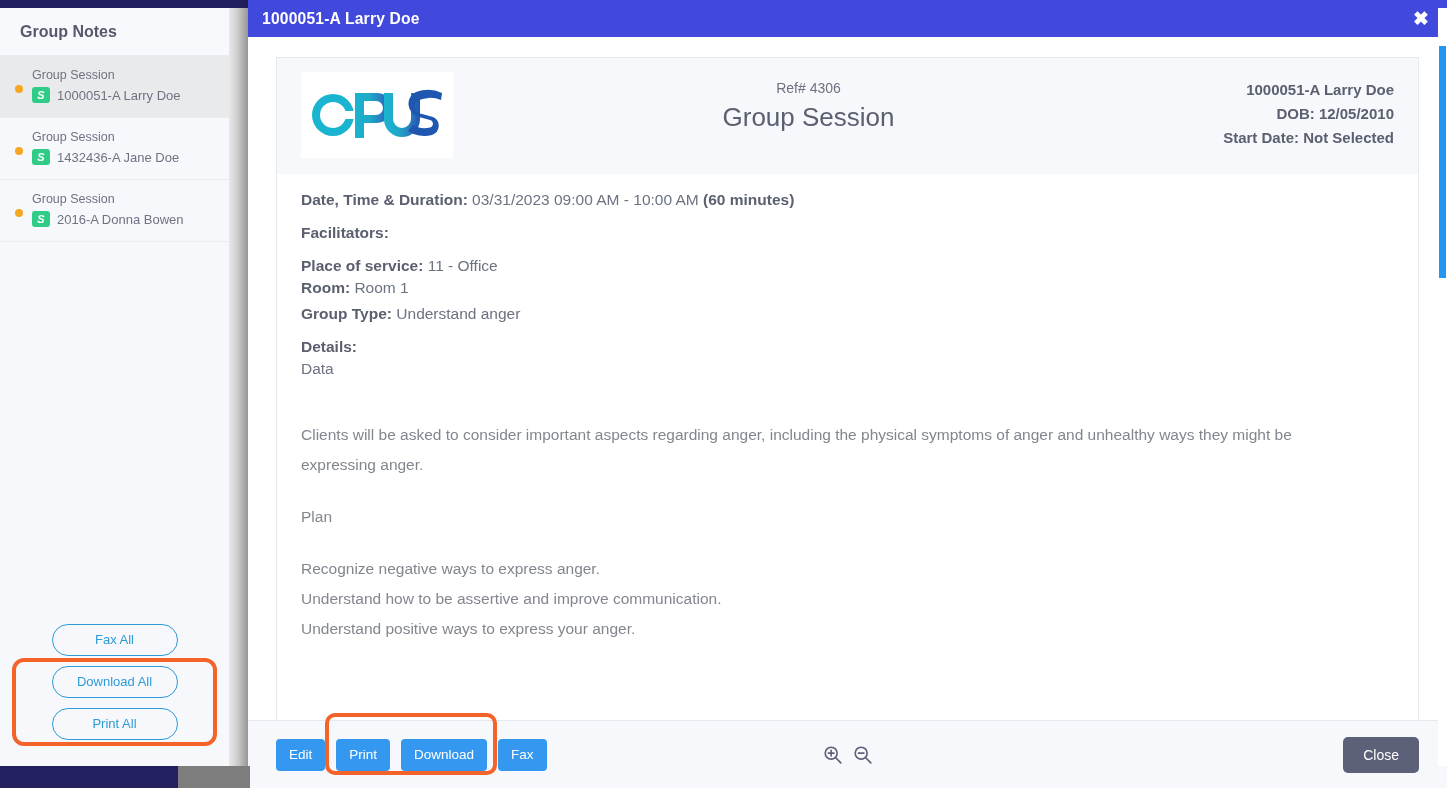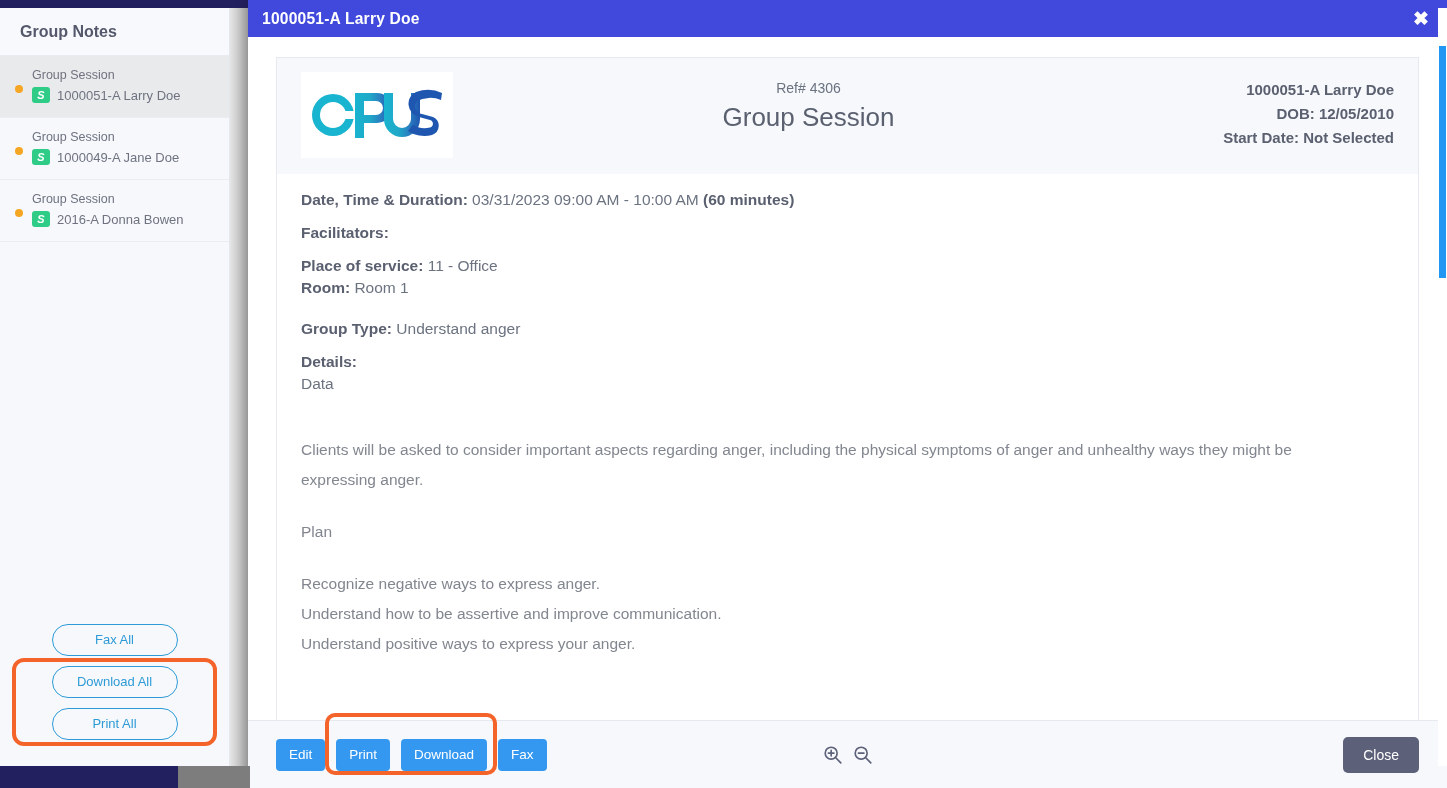--- a/index.html
+++ b/index.html
@@ -150,21 +150,21 @@
   }
 
   .doc-content {
     padding: 16px 24px 0 24px;
     font-family: "Liberation Sans Narrow", "Liberation Sans", sans-serif;
   }
   .fld { margin-bottom: 13px; font-size: 15.5px; color: #6b7280; line-height: 20px; }
   .fld b { color: #5b6070; font-weight: bold; }
   .fld .dur { color: #5b6070; font-weight: bold; }
   .fld.tight { margin-bottom: 2px; }
-  .fld.tight2 { margin-bottom: 21px; }
+  .fld.tight2 { margin-bottom: 6px; }
   .para {
     font-size: 15.5px; color: #82868f; line-height: 30px;
     max-width: 1050px; margin: 0;
   }
   .spacer-lg { height: 28px; }
   .spacer-md { height: 22px; }
 
   
   .modal-footer {
     flex: none; height: 68px; background: #f6f8fb;
@@ -224,21 +224,21 @@
         <span class="badge-s">S</span>
         <span class="note-name">1000051-A Larry Doe</span>
       </div>
     </div>
 
     <div class="note-item">
       <span class="note-dot"></span>
       <div class="note-type">Group Session</div>
       <div class="note-row">
         <span class="badge-s">S</span>
-        <span class="note-name">1000049-A Jane Doe</span>
+        <span class="note-name">1432436-A Jane Doe</span>
       </div>
     </div>
 
     <div class="note-item">
       <span class="note-dot"></span>
       <div class="note-type">Group Session</div>
       <div class="note-row">
         <span class="badge-s">S</span>
         <span class="note-name">2016-A Donna Bowen</span>
       </div>

